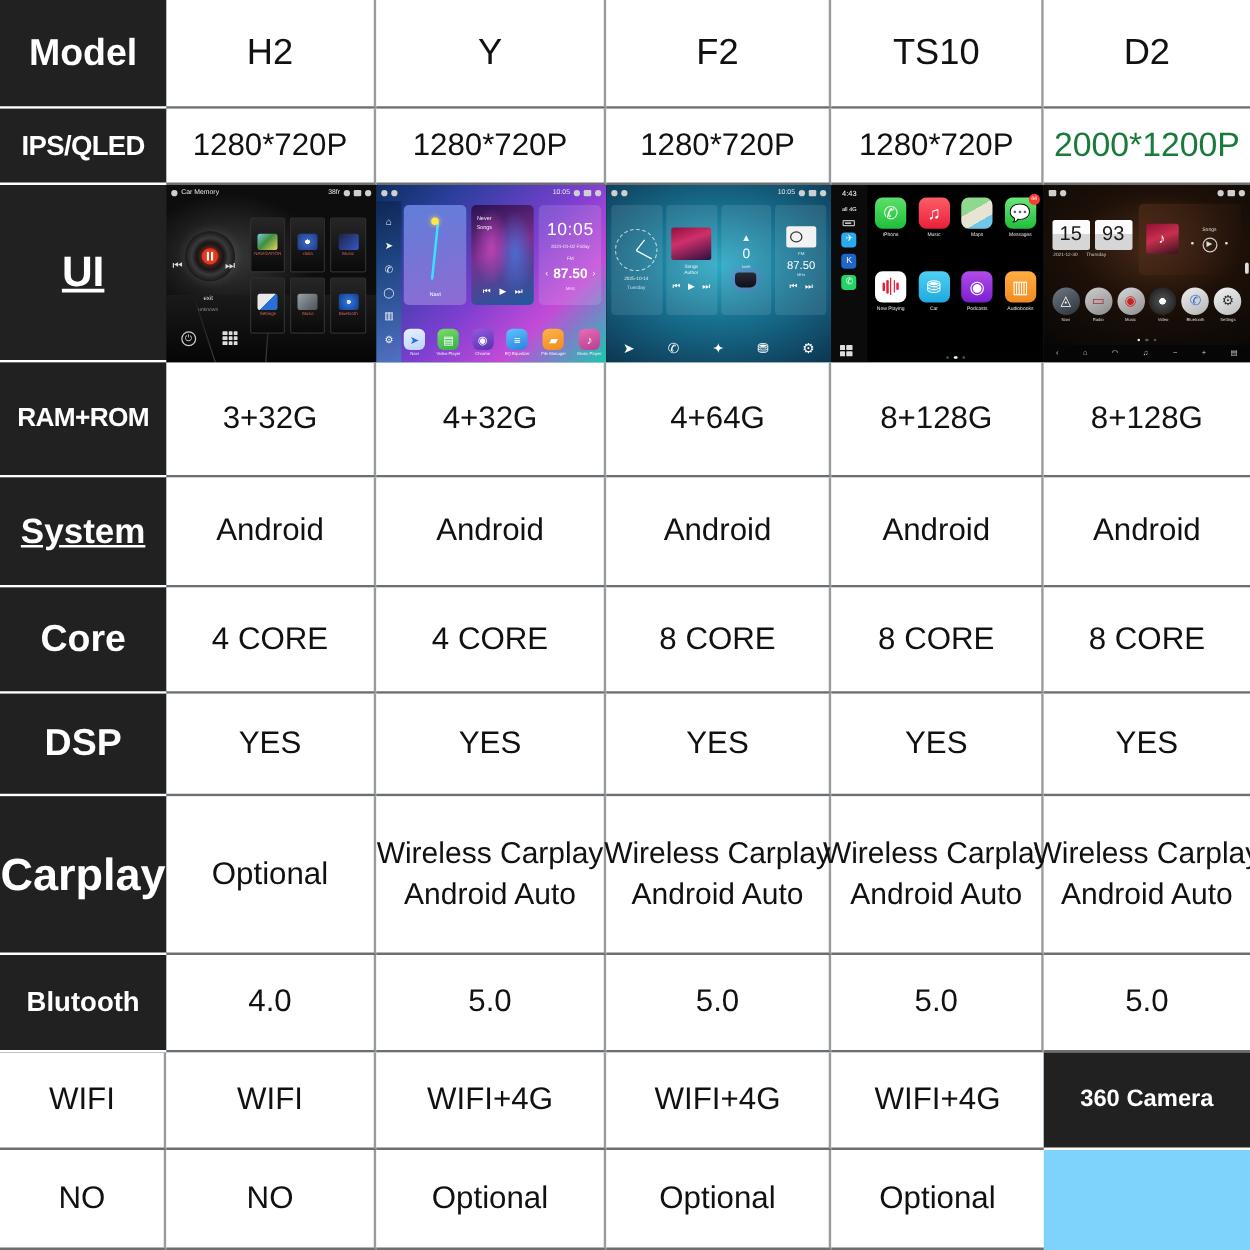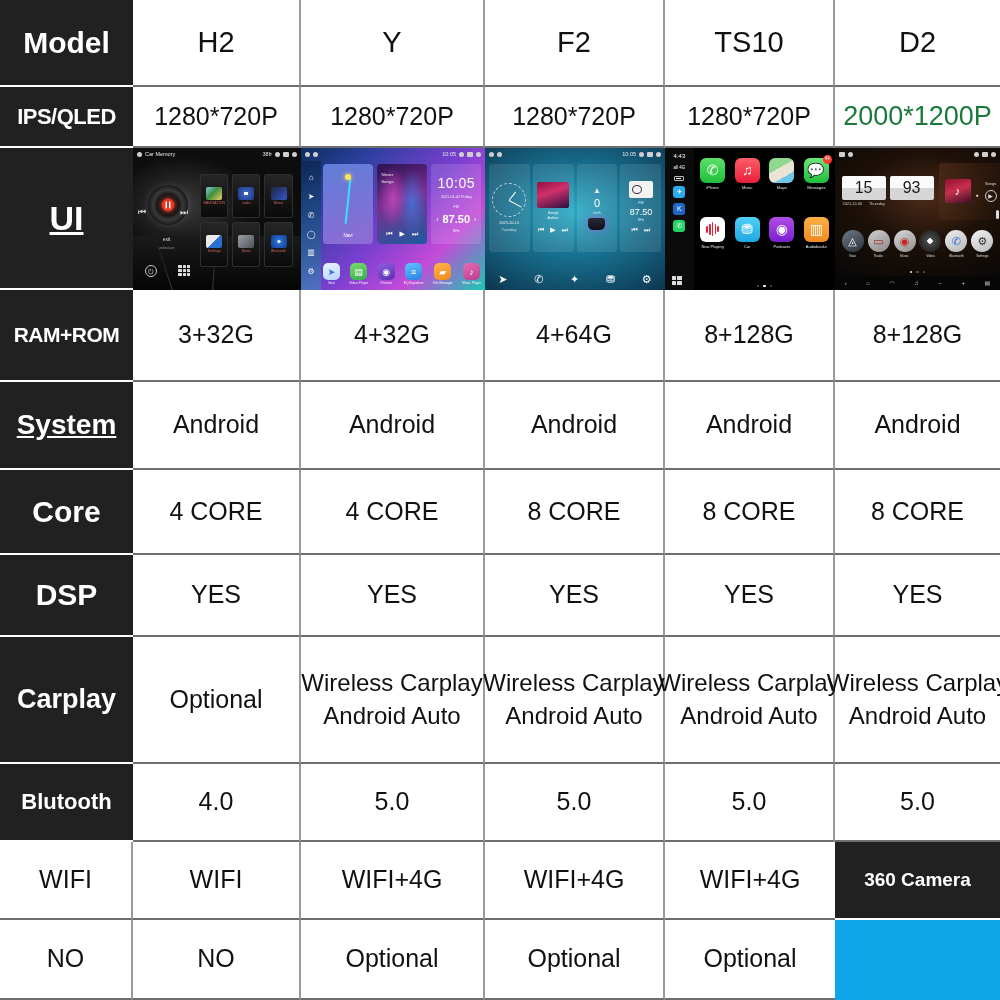--- a/index.html
+++ b/index.html
@@ -4,21 +4,21 @@
 <style>
   * { margin:0; padding:0; box-sizing:border-box; }
   html,body { width:1000px; height:1000px; background:#fff; overflow:hidden; }
   body { font-family:"Liberation Sans", sans-serif; }
 
   .spec-table {
     width:1000px; height:1000px;
     display:grid;
     grid-template-columns:133px 168px 184px 180px 170px 165px;
     grid-template-rows:87px 61px 142px 92px 88px 85px 82px 127px 78px 78px 80px;
-    background:#0ea5e9;
+    background:#7dd3fc;
   }
 
   
   .lbl {
     background:#212121;
     color:#fff;
     display:flex; align-items:center; justify-content:center;
     font-weight:bold;
     border-bottom:2px solid #fff;
     text-align:center;
@@ -26,21 +26,21 @@
     overflow:visible;
     position:relative; z-index:3;
   }
   .lbl-model    { font-size:30px; }
   .lbl-ips      { font-size:22px; letter-spacing:-0.5px; }
   .lbl-ui       { font-size:34px;text-decoration:underline; }
   .lbl-ram      { font-size:21px; letter-spacing:-0.5px; }
   .lbl-system   { font-size:28px;text-decoration:underline; }
   .lbl-core     { font-size:30px; }
   .lbl-dsp      { font-size:30px; }
-  .lbl-carplay  { font-size:27px; }
+  .lbl-carplay  { font-size:36px; }
   .lbl-bt       { font-size:22px; }
   .lbl-conn     { font-size:20px; }
   .lbl-cam      { font-size:19px; }
 
   
   .cell {
     display:flex; align-items:center; justify-content:center;
     border-right:2px solid #9a9a9a;
     border-bottom:2px solid #6e6e6e;
     color:#111;
@@ -227,21 +227,21 @@
   .cp-menu{position:absolute;left:4%;bottom:5px;width:11px;height:9px;
     display:grid;grid-template-columns:4px 5px;gap:1.2px;}
   .cp-menu i{background:#ddd;border-radius:.5px;}
 
   
   .dbg{position:absolute;inset:0;
     background:radial-gradient(ellipse 90% 70% at 55% 35%, #4a2a18 0%, #1d1008 45%, #070707 100%);}
   .d-top{position:absolute;left:4%;right:4%;top:15px;height:40%;display:flex;gap:5px;}
   .d-clk{flex:1.15;display:flex;flex-direction:column;justify-content:center;gap:2px;}
   .d-flip{display:flex;gap:4px;}
-  .d-flip .n{width:44px;height:24px;border-radius:2px;
+  .d-flip .n{width:30px;height:24px;border-radius:2px;
     background:linear-gradient(180deg,#fbfbfb 0 48%,#d6d6d6 48% 100%);
     color:#1a1a1a;font-size:16px;display:flex;align-items:center;justify-content:center;}
   .d-sub{display:flex;gap:7px;color:#cfcfcf;font-size:3.8px;padding-left:1px;}
   .d-mus{flex:1.5;border-radius:4px;position:relative;display:flex;align-items:center;gap:5px;padding:0 6px;
     background:linear-gradient(110deg,rgba(90,50,28,.55),rgba(25,14,8,.35));}
   .d-art{width:26px;height:24px;border-radius:2px;
     background:linear-gradient(160deg,#8f1030,#c8304f 45%,#3a1020 100%);
     display:flex;align-items:center;justify-content:center;color:#fff;font-size:11px;}
   .d-mright{display:flex;flex-direction:column;align-items:center;gap:3px;flex:1;}
   .d-song{color:#ddd;font-size:4px;}

